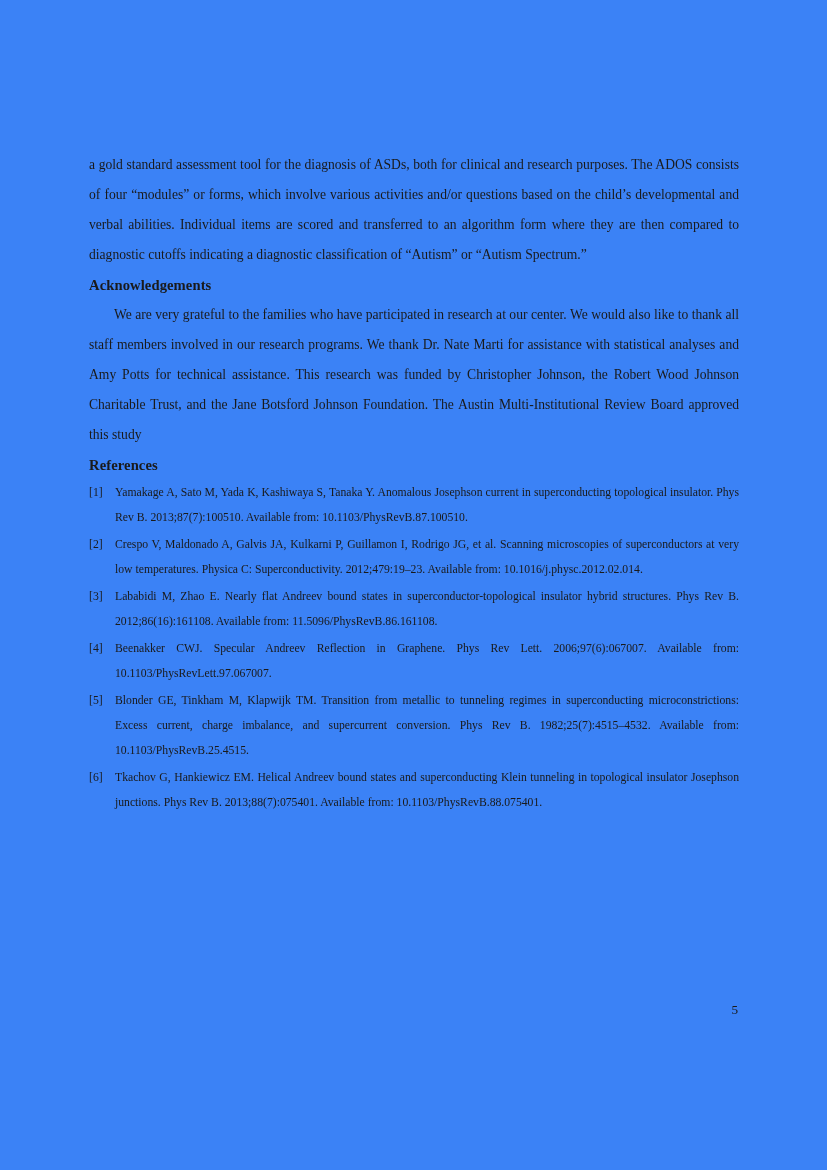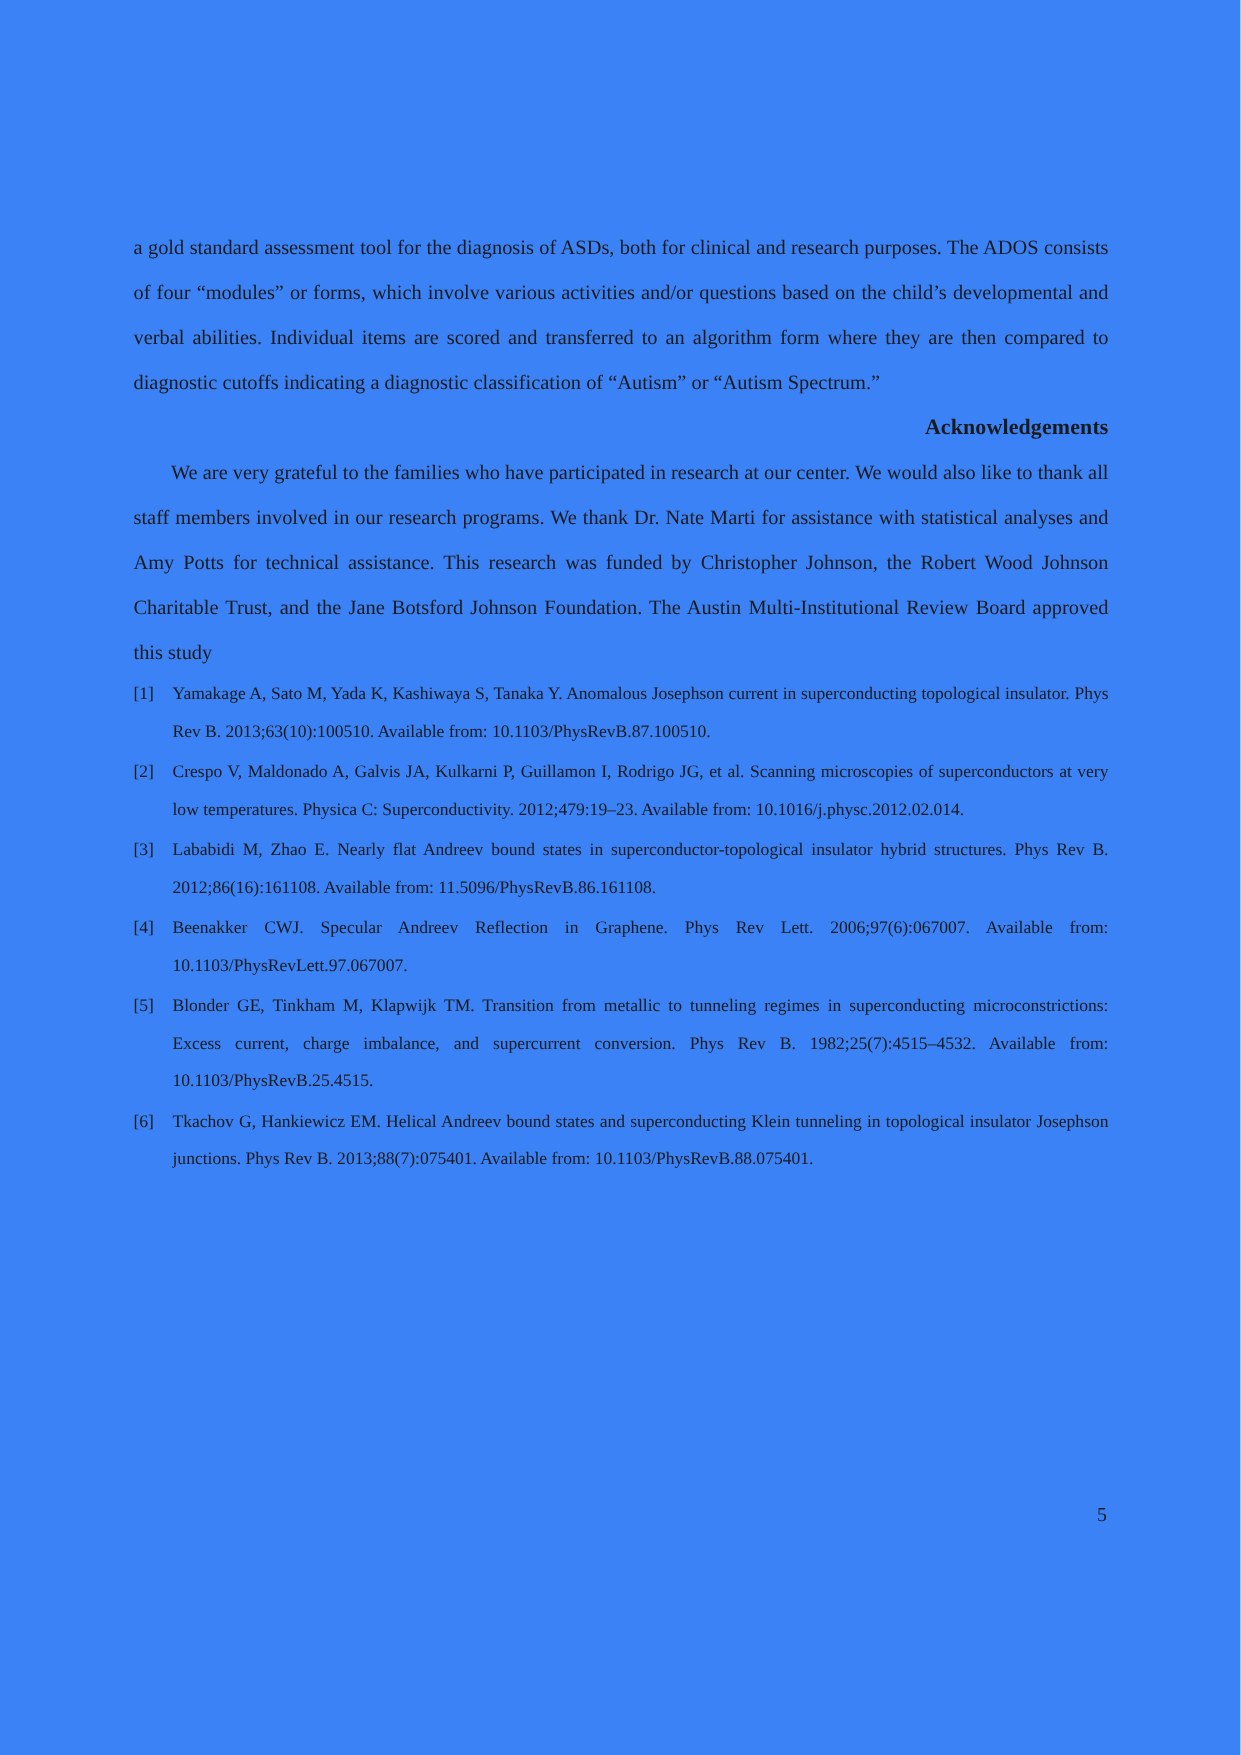--- a/index.html
+++ b/index.html
@@ -36,21 +36,20 @@
   }
   p.body.indent {
     text-indent: 25px;
   }
   h2.heading {
     margin: 0;
     font-size: 14.6px;
     font-weight: bold;
     line-height: 30px;
     letter-spacing: 0.1px;
-    text-align: right;
   }
   .gap-before-ack { margin-top: 24px; }
   .gap-after-ack  { margin-top: 12px; }
   .gap-before-ref { margin-top: 28px; }
   .gap-after-ref  { margin-top: 12px; }
 
   ol.references {
     margin: 0;
     padding: 0;
     list-style: none;
@@ -91,25 +90,26 @@
 <div class="page">
 
   <div class="textblock">
 
     <p class="body">a gold standard assessment tool for the diagnosis of ASDs, both for clinical and research purposes. The ADOS consists of four “modules” or forms, which involve various activities and/or questions based on the child’s developmental and verbal abilities. Individual items are scored and transferred to an algorithm form where they are then compared to diagnostic cutoffs indicating a diagnostic classification of “Autism” or “Autism Spectrum.”</p>
 
     <h2 class="heading gap-before-ack">Acknowledgements</h2>
 
     <p class="body indent gap-after-ack">We are very grateful to the families who have participated in research at our center. We would also like to thank all staff members involved in our research programs. We thank Dr. Nate Marti for assistance with statistical analyses and Amy Potts for technical assistance. This research was funded by Christopher Johnson, the Robert Wood Johnson Charitable Trust, and the Jane Botsford Johnson Foundation. The Austin Multi-Institutional Review Board approved this study</p>
 
+    <h2 class="heading gap-before-ref">References</h2>
 
     <ol class="references gap-after-ref" id="reference-list">
         <li>
           <span class="marker">[1]</span>
-          <span class="entry">Yamakage A, Sato M, Yada K, Kashiwaya S, Tanaka Y. Anomalous Josephson current in superconducting topological insulator. Phys Rev B. 2013;63(10):100510. Available from: 10.1103/PhysRevB.87.100510.</span>
+          <span class="entry">Yamakage A, Sato M, Yada K, Kashiwaya S, Tanaka Y. Anomalous Josephson current in superconducting topological insulator. Phys Rev B. 2013;87(7):100510. Available from: 10.1103/PhysRevB.87.100510.</span>
         </li>
         <li>
           <span class="marker">[2]</span>
           <span class="entry">Crespo V, Maldonado A, Galvis JA, Kulkarni P, Guillamon I, Rodrigo JG, et al. Scanning microscopies of superconductors at very low temperatures. Physica C: Superconductivity. 2012;479:19–23. Available from: 10.1016/j.physc.2012.02.014.</span>
         </li>
         <li>
           <span class="marker">[3]</span>
           <span class="entry">Lababidi M, Zhao E. Nearly flat Andreev bound states in superconductor-topological insulator hybrid structures. Phys Rev B. 2012;86(16):161108. Available from: 11.5096/PhysRevB.86.161108.</span>
         </li>
         <li>

